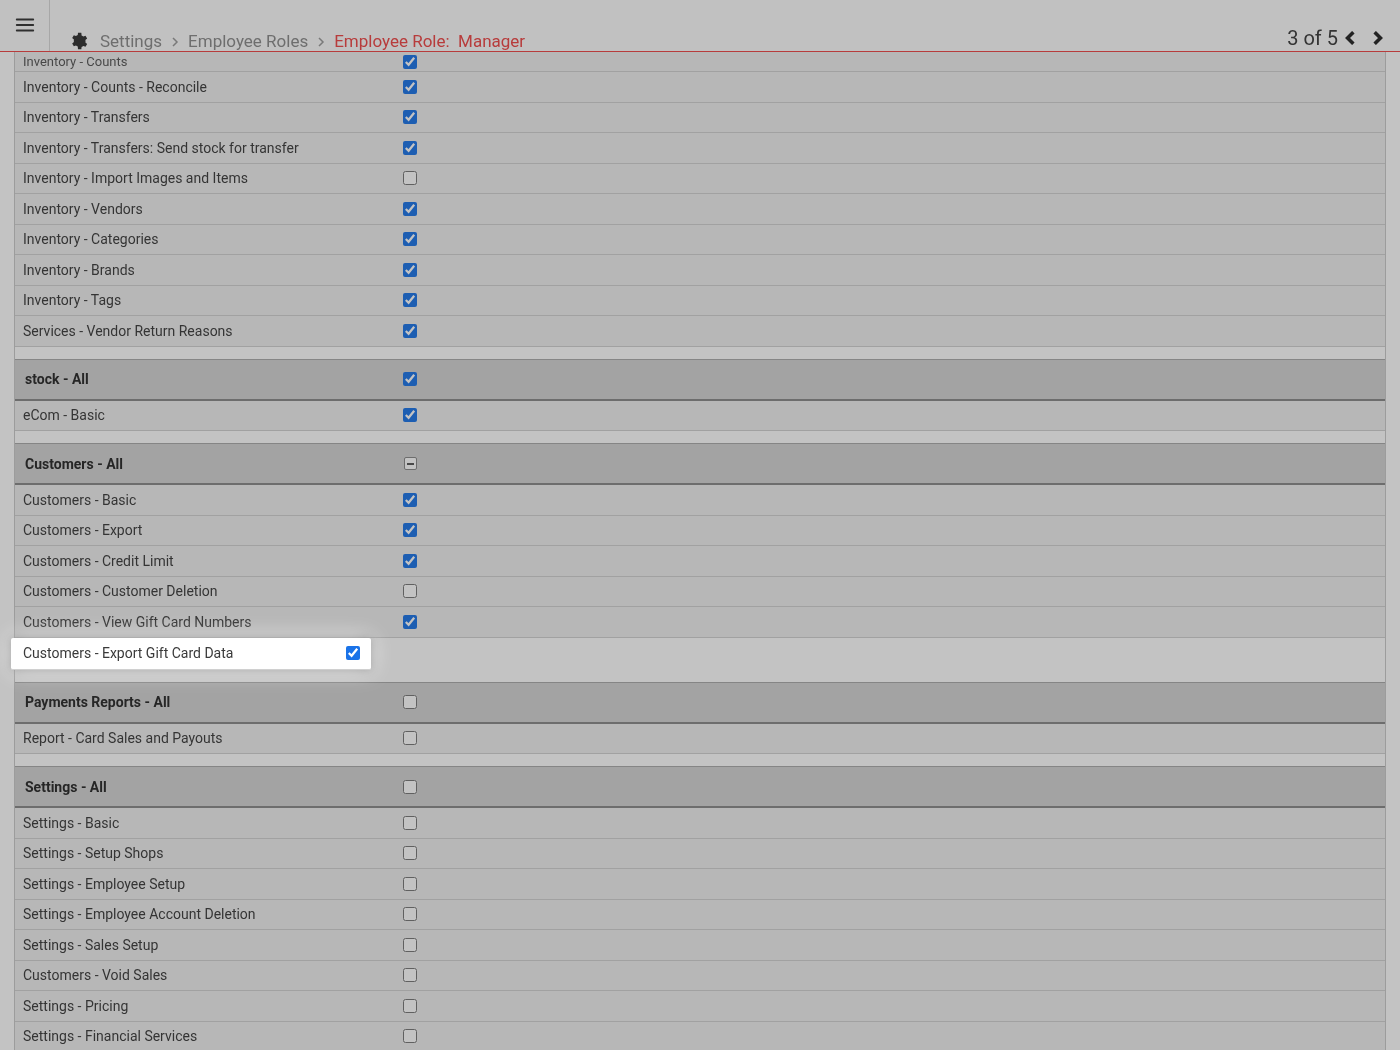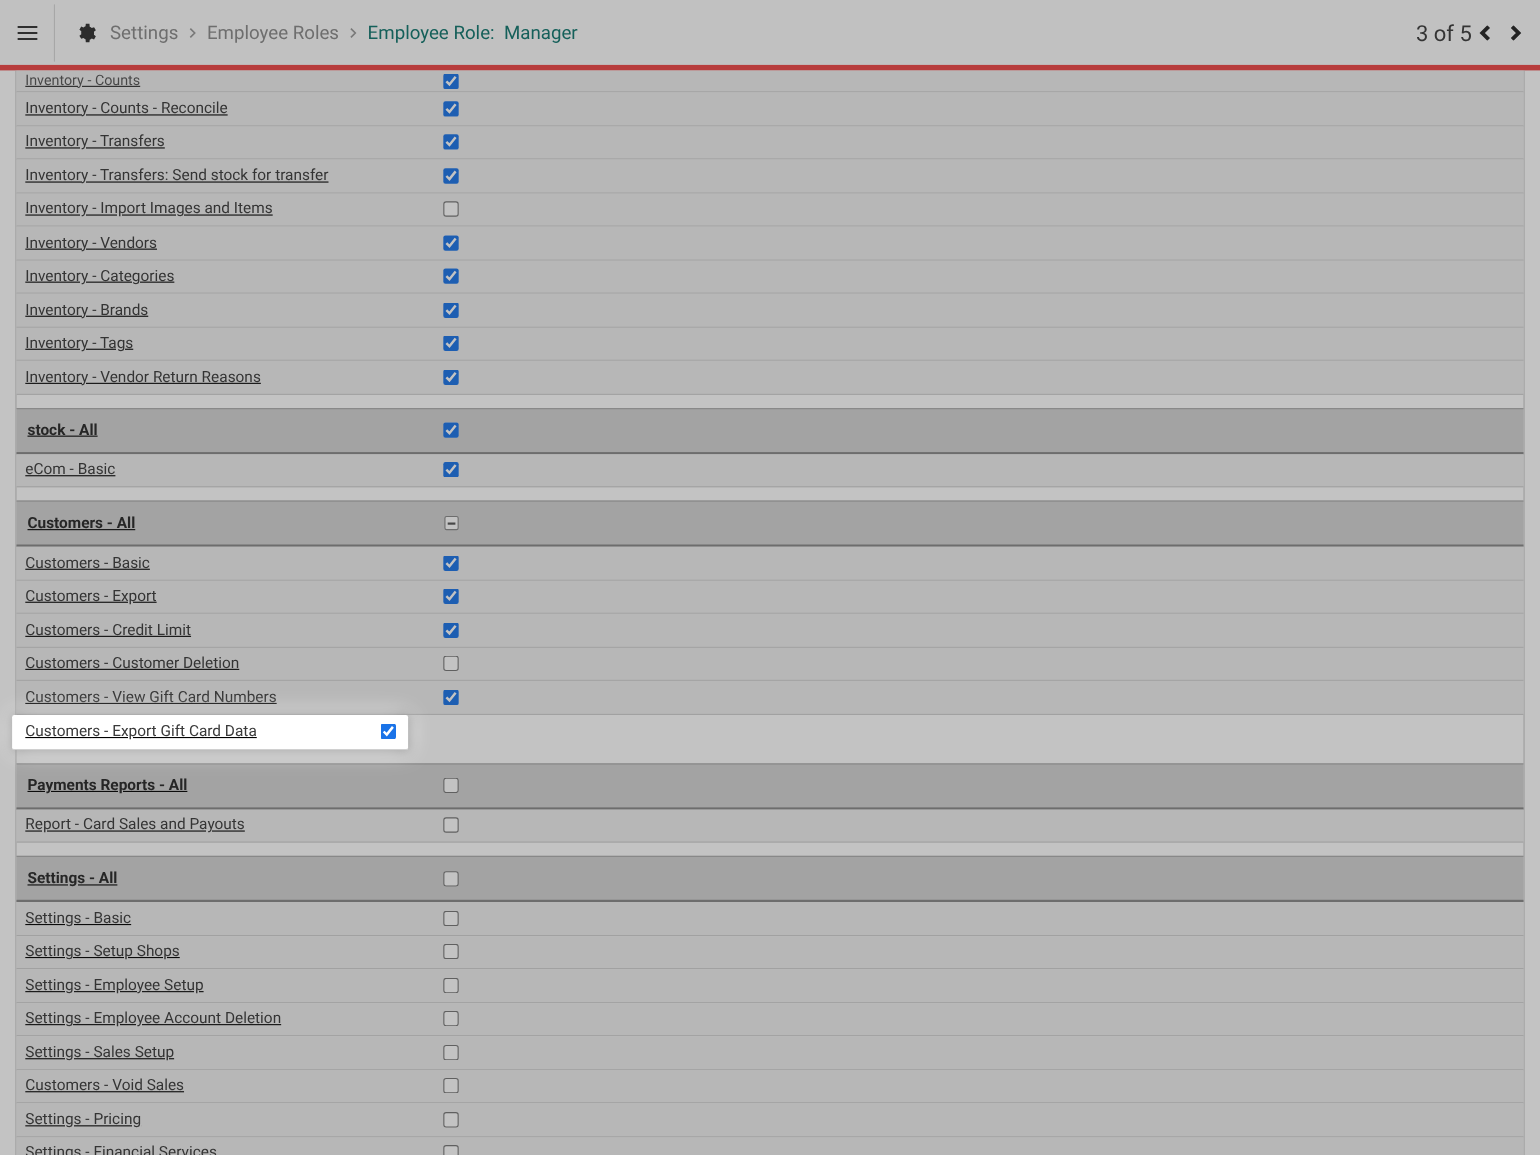--- a/index.html
+++ b/index.html
@@ -11,24 +11,24 @@
     overflow: hidden;
     position: relative;
   }
   .page {
     width: 1400px;
     height: 1050px;
     position: relative;
     background: #fff;
   }
   .header {
-    height: 64px;
-    display: flex;
-    align-items: center;
-    border-bottom: 5px solid #ef4444;
+    height: 52px;
+    display: flex;
+    align-items: flex-end;
+    border-bottom: 1px solid #ef4444;
     padding: 0 10px 0 0;
     background: #fdfdfd;
   }
   .hamburger {
     width: 50px;
     height: 52px;
     display: flex;
     align-items: center;
     justify-content: center;
     border-right: 1px solid #d8d8d8;
@@ -46,41 +46,40 @@
   .breadcrumb {
     display: flex;
     align-items: center;
     gap: 8px;
     font-size: 17px;
     color: #8a8a8a;
     margin-left: 2px;
   }
   .breadcrumb .crumb { cursor: pointer; }
   .breadcrumb .sep svg { width: 10px; height: 10px; }
-  .breadcrumb .current { color: #0f766e; cursor: default; }
+  .breadcrumb .current { color: #ef4444; cursor: default; }
   .pager {
     margin-left: auto;
     display: flex;
     align-items: center;
     gap: 0;
     font-size: 20px;
     color: #3a3a3a;
   }
   .pager .chev {
     width: 26px; height: 26px;
     display: flex; align-items: center; justify-content: center;
     cursor: pointer;
   }
   .pager .chev svg { width: 14px; height: 14px; stroke: #222; stroke-width: 3; fill:none; }
 
   .content {
     padding: 0 14px 14px 14px;
     height: calc(1050px - 52px);
     overflow: hidden;
-    text-decoration: underline;
   }
   .perm-list {
     border-left: 1px solid #c9c9c9;
     border-right: 1px solid #c9c9c9;
   }
   .row {
     display: flex;
     align-items: center;
     height: 30.5px;
     font-size: 14px;
@@ -247,21 +246,21 @@
             <input type="checkbox" checked="" style="">
           </div>
         </div>
         <div class="row">
           <div class="label">Inventory - Tags</div>
           <div class="ctrl">
             <input type="checkbox" checked="" style="">
           </div>
         </div>
         <div class="row">
-          <div class="label">Inventory - Vendor Return Reasons</div>
+          <div class="label">Services - Vendor Return Reasons</div>
           <div class="ctrl">
             <input type="checkbox" checked="" style="">
           </div>
         </div>
         <div class="row cat">
           <div class="label">stock - All</div>
           <div class="ctrl">
             <input type="checkbox" checked="" style="">
           </div>
         </div>

